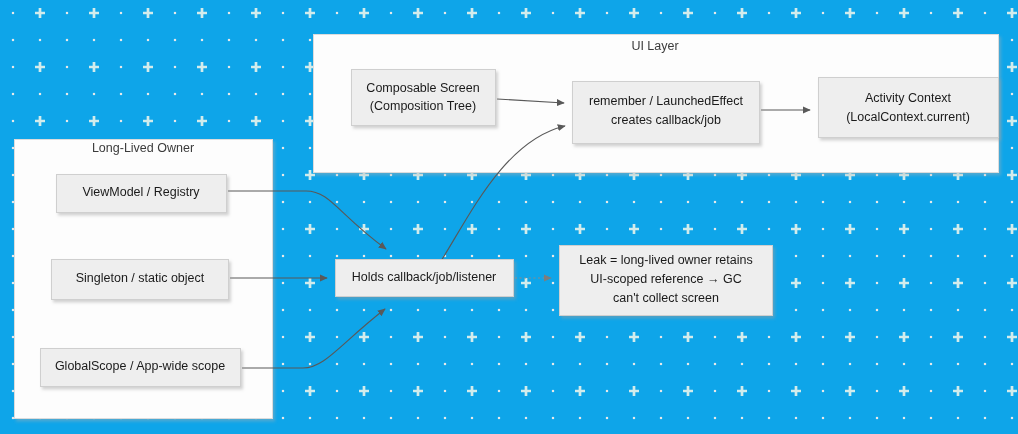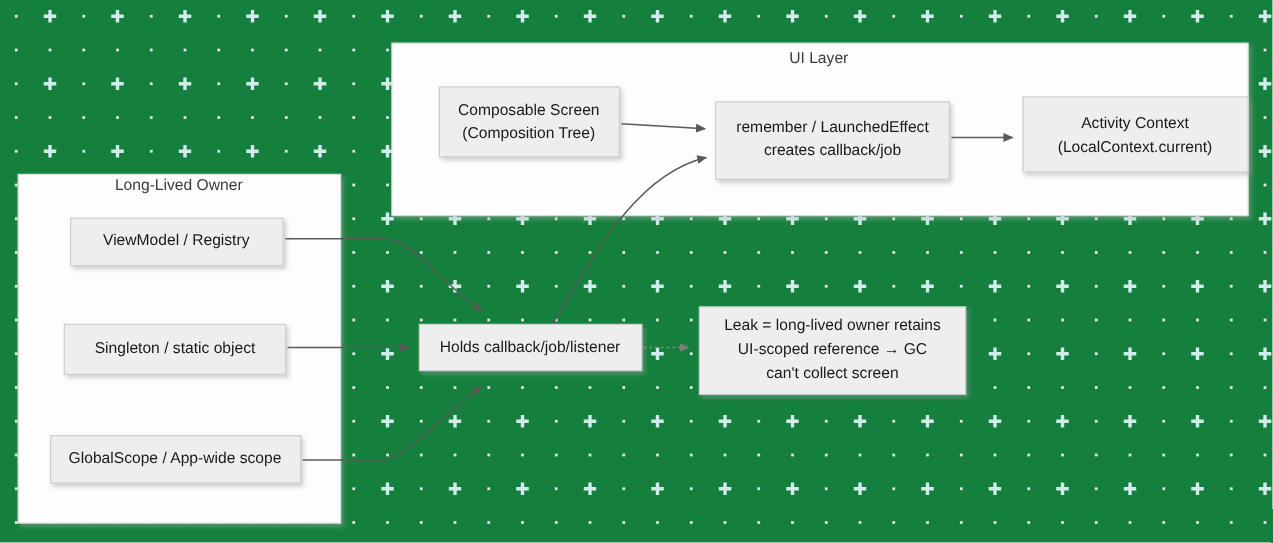--- a/index.html
+++ b/index.html
@@ -8,21 +8,21 @@
     background: #ffffff;
   }
   body {
     font-family: "Liberation Sans", sans-serif;
   }
   #canvas {
     position: relative;
     width: 1018px;
     height: 434px;
     overflow: hidden;
-    background-color: #15803d;
+    background-color: #0ea5e9;
   }
   #grid-layer, #diagram-layer {
     position: absolute;
     left: 0;
     top: 0;
     width: 1018px;
     height: 434px;
   }
   #diagram-layer { z-index: 2; }
   #grid-layer { z-index: 1; }

